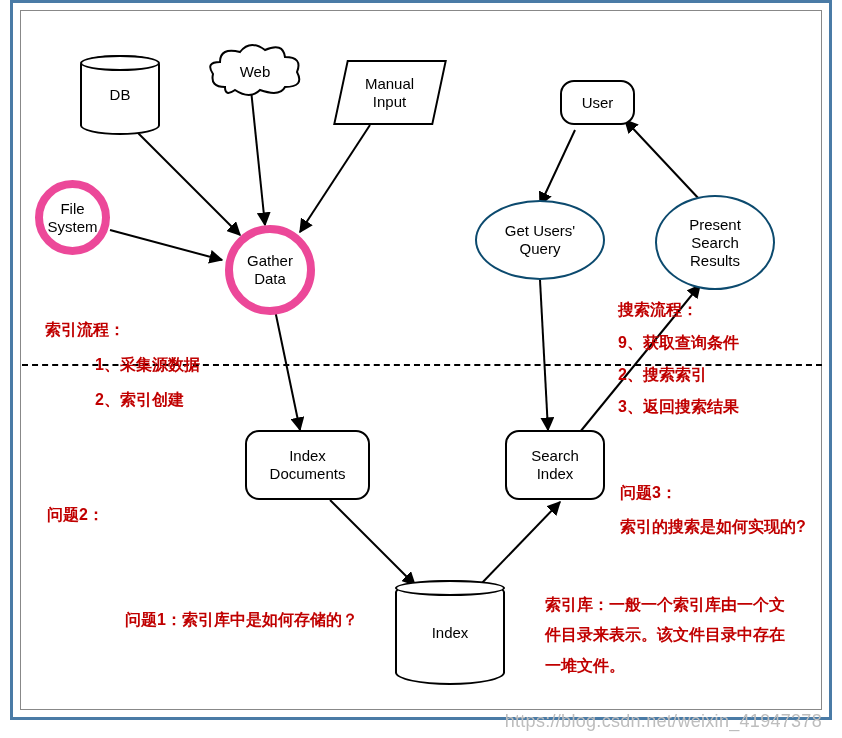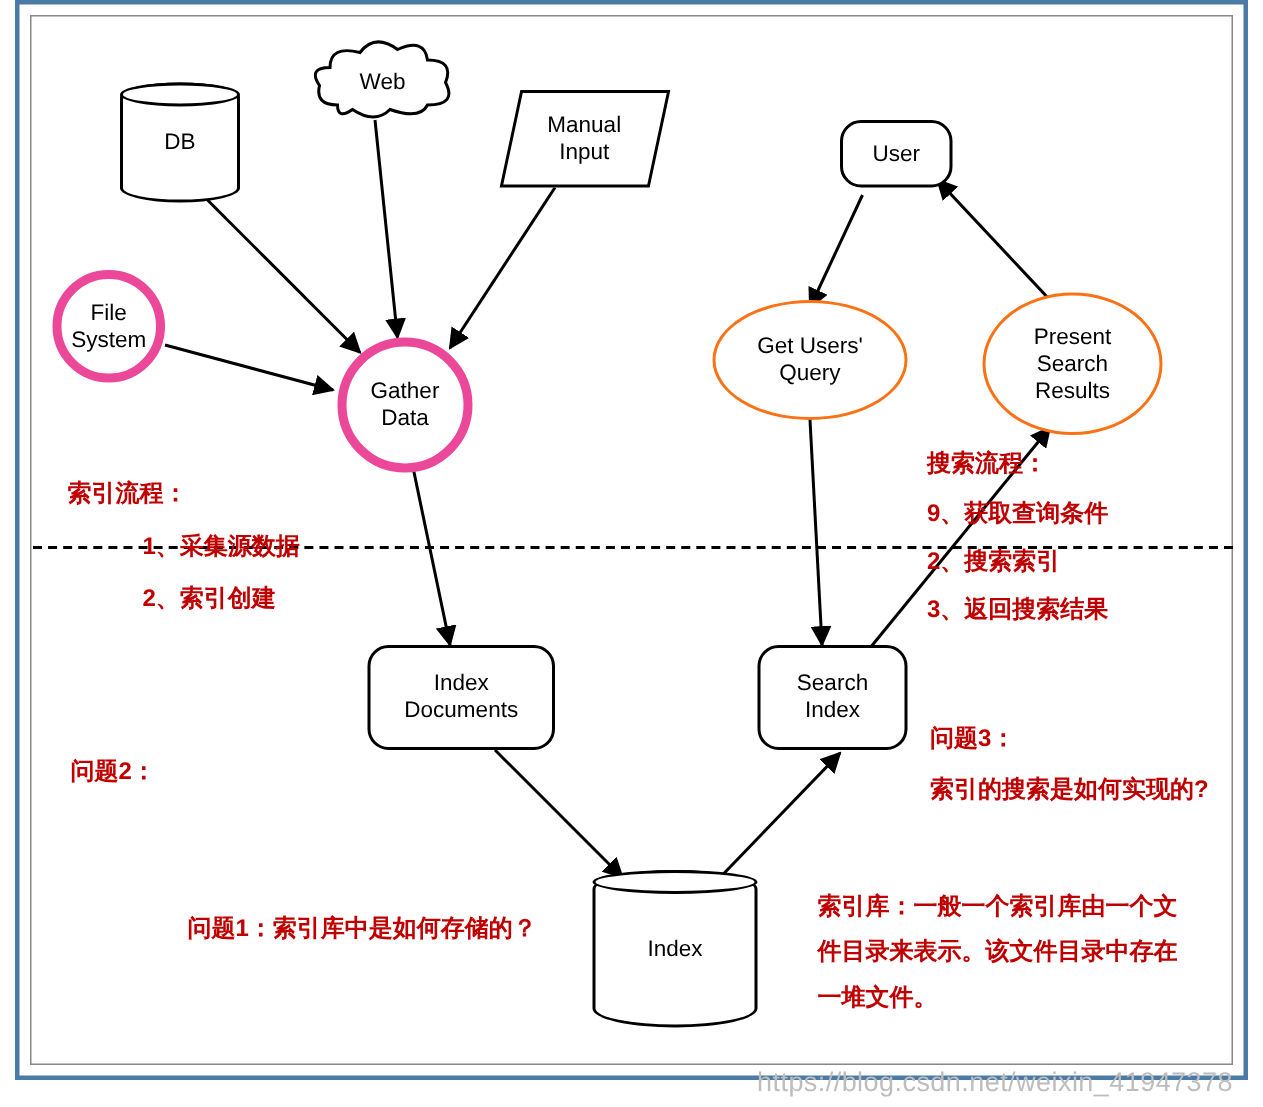--- a/index.html
+++ b/index.html
@@ -75,25 +75,25 @@
   }
   .parallelogram {
     border: 2px solid #000;
     transform: skewX(-12deg);
   }
   .parallelogram > span {
     display: block;
     transform: skewX(12deg);
   }
   .circle {
-    border: 6px solid #ec4899;
+    border: 8px solid #ec4899;
     border-radius: 50%;
   }
   .ellipse {
-    border: 2px solid #f97316;
+    border: 2px solid #0c4a6e;
     border-radius: 50%;
   }
   .roundrect {
     border: 2px solid #000;
     border-radius: 14px;
   }
   .annotation {
     position: absolute;
     color: #c00000;
     font-weight: bold;
@@ -165,21 +165,21 @@
 
     <line x1="700" y1="200" x2="625" y2="120" stroke="#000" stroke-width="2" marker-end="url(#arrow)"></line>
   </svg>
 
   <div class="dashed-line"></div>
 
   <div class="node cylinder" style="left:80px; top:55px; width:80px; height:80px;">
     <span>DB</span>
   </div>
 
-  <div class="node cloud" style="left:205px; top:25px; width:100px; height:60px;align-items:center;">
+  <div class="node cloud" style="left:205px; top:42px; width:100px; height:60px;align-items:center;">
     <svg viewBox="0 0 100 60">
         <path d="M20,45 Q5,45 8,32 Q0,20 15,20 Q15,5 35,10 Q45,-3 60,8 Q78,0 80,15 Q98,15 92,30 Q100,45 80,45 Q75,55 55,48 Q45,58 30,48 Q20,55 20,45 Z" fill="#fff" stroke="#000" stroke-width="2"></path>
       </svg>
     <span class="cloud-label">Web</span>
   </div>
 
   <div class="node parallelogram" style="left:340px; top:60px; width:100px; height:65px;">
     <span style="white-space:pre-line;">Manual
 Input</span>
   </div>

